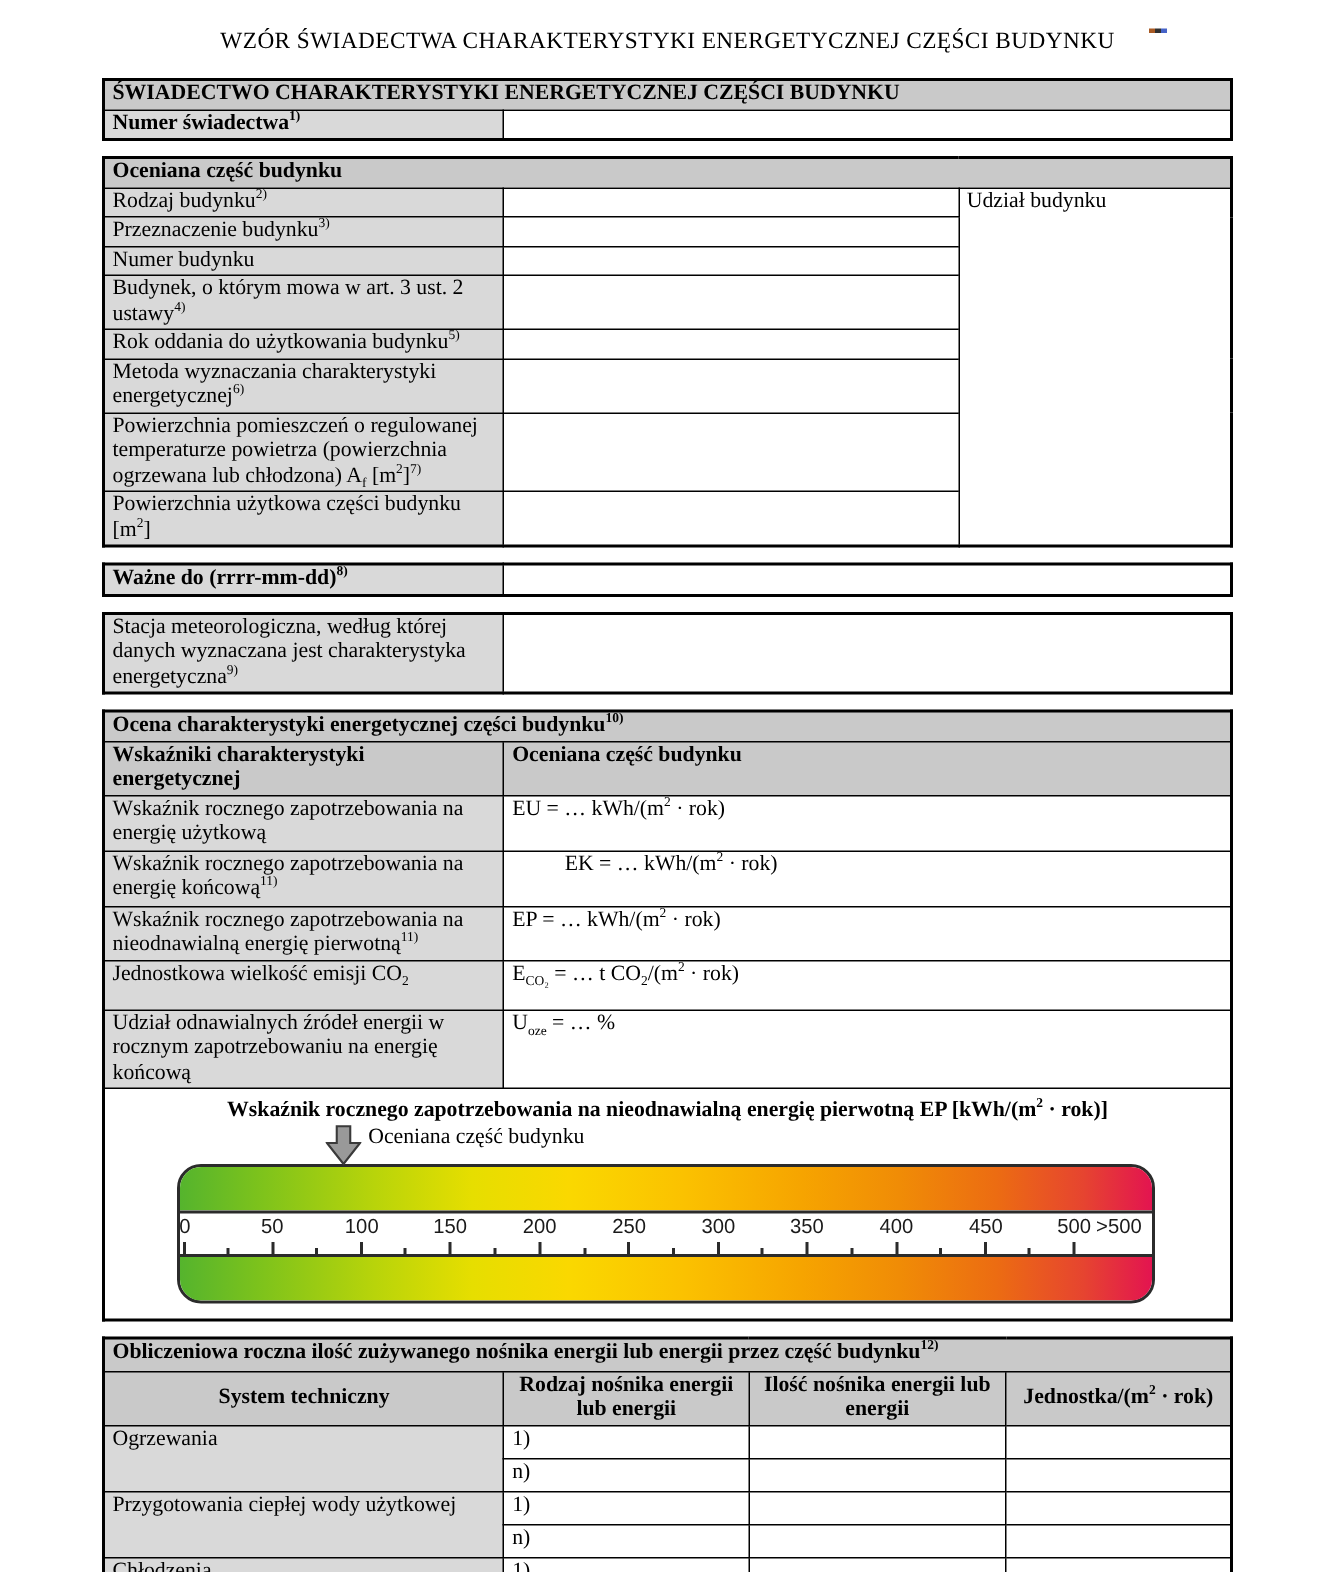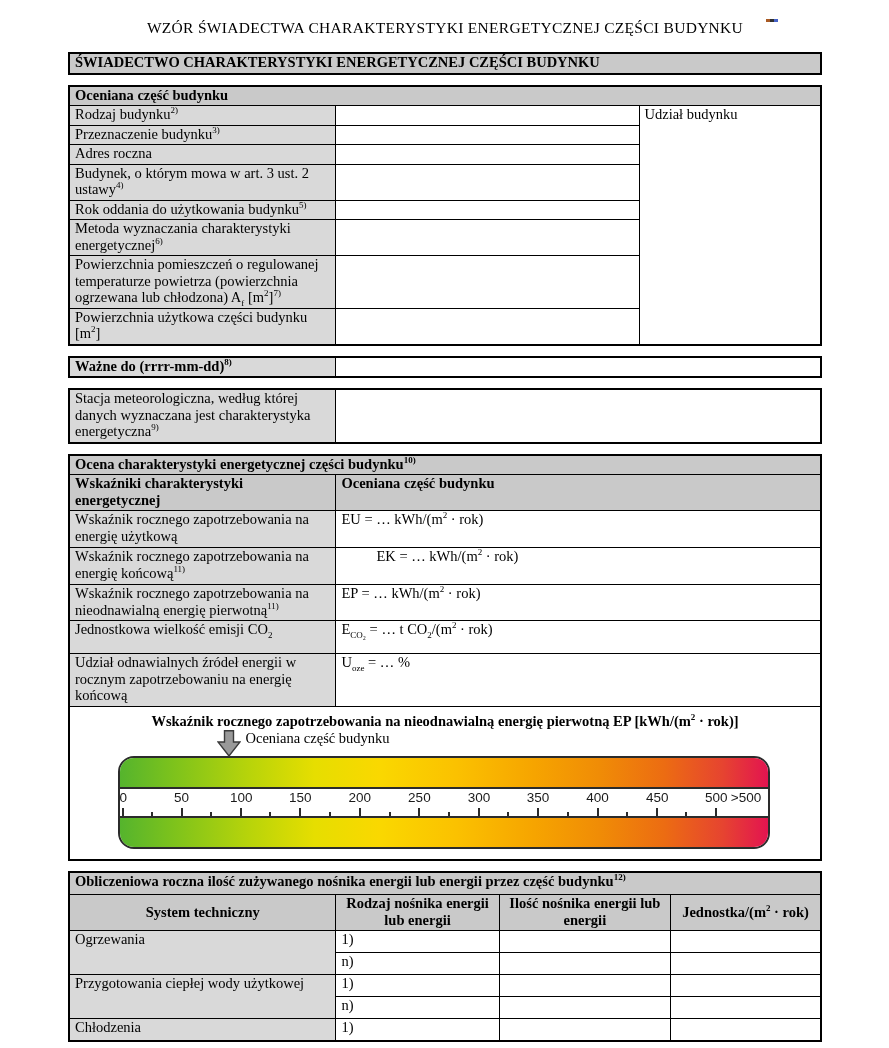--- a/index.html
+++ b/index.html
@@ -63,20 +63,24 @@
 
     <table>
       <colgroup>
           <col style="width:35.5%">
           <col style="width:64.5%">
         </colgroup>
       <tbody>
           <tr>
         <td colspan="2" class="hdr">ŚWIADECTWO CHARAKTERYSTYKI ENERGETYCZNEJ CZĘŚCI BUDYNKU</td>
       </tr>
+      <tr>
+        <td class="lbl bold"><span>Numer świadectwa</span><sup>1)</sup></td>
+        <td class="val"></td>
+      </tr>
     </tbody>
       </table>
 
     <table>
       <colgroup>
           <col style="width:35.5%">
           <col style="width:40.3%">
           <col style="width:24.2%">
         </colgroup>
       <tbody>
@@ -86,21 +90,21 @@
       <tr>
         <td class="lbl"><span>Rodzaj budynku</span><sup>2)</sup></td>
         <td class="val"></td>
         <td class="val" rowspan="8">Udział budynku</td>
       </tr>
       <tr>
         <td class="lbl"><span>Przeznaczenie budynku</span><sup>3)</sup></td>
         <td class="val"></td>
       </tr>
       <tr>
-        <td class="lbl"><span>Adres roczna</span></td>
+        <td class="lbl"><span>Numer budynku</span></td>
         <td class="val"></td>
       </tr>
       <tr>
         <td class="lbl"><span>Budynek, o którym mowa w art. 3 ust. 2 ustawy</span><sup>4)</sup></td>
         <td class="val"></td>
       </tr>
       <tr>
         <td class="lbl"><span>Rok oddania do użytkowania budynku</span><sup>5)</sup></td>
         <td class="val"></td>
       </tr>

